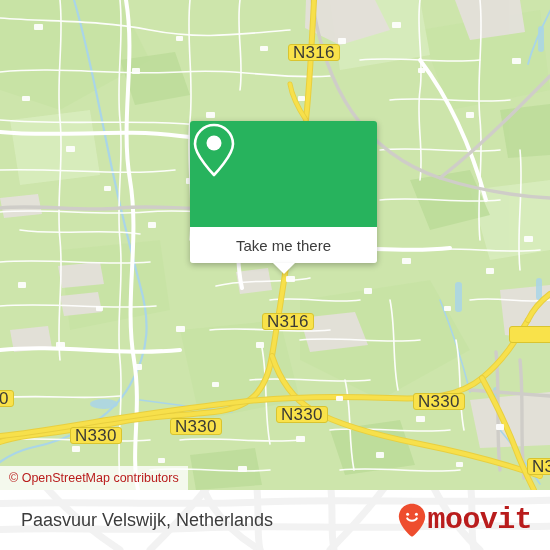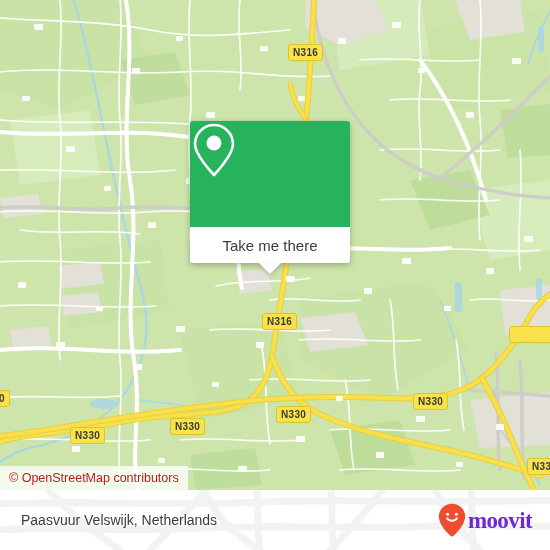--- a/index.html
+++ b/index.html
@@ -25,36 +25,36 @@
   }
   .map svg { position: absolute; left: 0; top: 0; }
 
   
   .shield {
     position: absolute;
     background: #f9e24a;
     border: 1.5px solid #d9c42f;
     border-radius: 3px;
     color: #3b3b36;
-    font-size: 10px;
-    font-weight: bold;
+    font-size: 17px;
+    font-weight: normal;
     letter-spacing: 0.3px;
     line-height: 15px;
     height: 15px;
     padding: 0 4px;
     box-sizing: content-box;
     white-space: nowrap;
     font-family: "Liberation Sans", sans-serif;
   }
 
   
   .card {
     position: absolute;
     left: 190px; top: 121px;
-    width: 160px;
+    width: 187px;
     border-radius: 3px;
     box-shadow: 0 2px 6px rgba(0,0,0,0.28);
     overflow: visible;
   }
   .card-head {
     height: 106px;
     background: #27b35d;
     border-radius: 3px 3px 0 0;
     display: flex;
     align-items: center;
@@ -106,39 +106,39 @@
     left: 0; top: 490px;
     width: 550px; height: 60px;
     background: #ffffff;
     overflow: hidden;
   }
   .footer-bg { position: absolute; left: 0; top: 0; }
   .footer-title {
     position: absolute;
     left: 21px; top: 50%;
     transform: translateY(-50%);
-    font-size: 14px;
+    font-size: 18px;
     color: #3c3c3c;
     font-family: "Liberation Sans", sans-serif;
     white-space: nowrap;
   }
   .brand {
     position: absolute;
     right: 18px; top: 50%;
     transform: translateY(-50%);
     display: flex;
     align-items: center;
     gap: 2px;
   }
   .brand-wordmark {
-    font-size: 23px;
+    font-size: 30px;
     font-weight: bold;
     letter-spacing: -0.6px;
-    color: #6d28d9;
-    font-family: Liberation Serif, serif;
+    color: #b91c1c;
+    font-family: Liberation Mono, monospace;
     line-height: 1;
   }
 </style>
 </head>
 <body>
 
 <div id="root">
 
   <div class="map">
     <svg width="550" height="490" viewBox="0 0 550 490">

